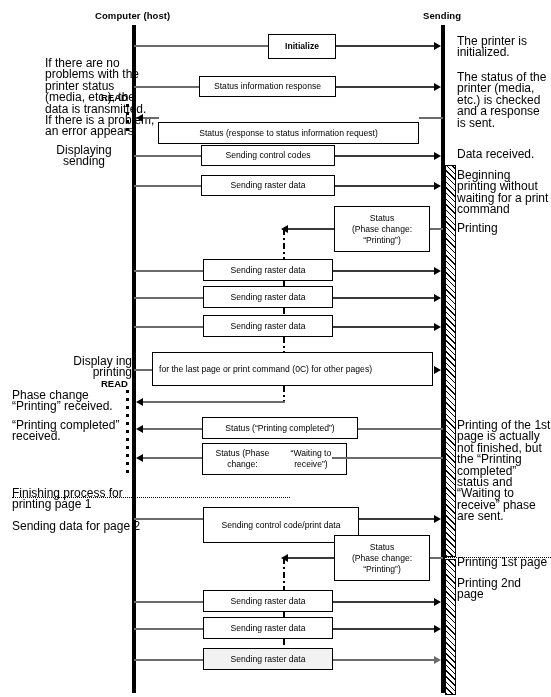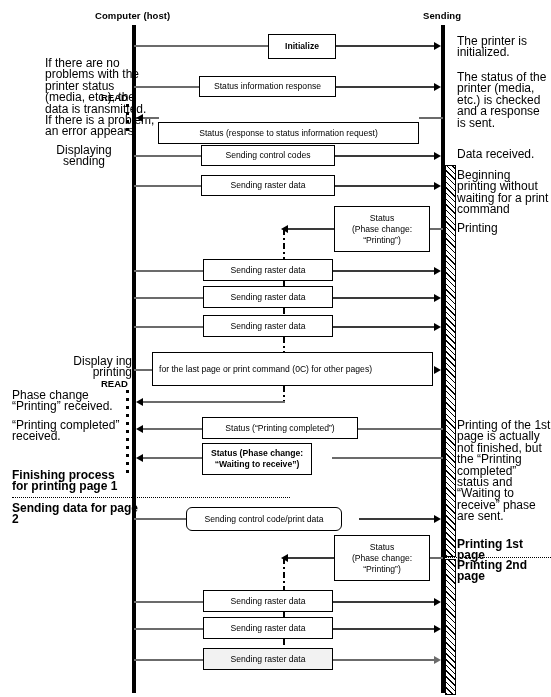--- a/index.html
+++ b/index.html
@@ -101,21 +101,21 @@
     font-size: 9.5px;
     font-weight: bold;
     white-space: nowrap;
   }
 
   
   .note {
     font-size: 12px;
     line-height: 11.4px;
   }
-  .note.b { font-weight: bold; }
+  .note.b { font-weight: normal; margin-top: 18px; }
   .note.center { text-align: center; }
 
   
   .pagedivider {
     border-top: 1.4px dotted #000000;
     height: 0;
   }
 </style>
 </head>
 <body>
@@ -221,32 +221,32 @@
   <div class="abs note" style="left:12px; top:420px; width:110px;">“Printing completed” received.</div>
   <div class="abs arrow-l" style="left:136px; top:425px;"></div>
   <div class="abs hline" style="left:143px; top:428px; width:60px;"></div>
   <div class="abs msgbox" style="left:202px; top:417px; width:156px; height:22px;">Status (“Printing completed”)</div>
   <div class="abs hline" style="left:358px; top:428px; width:85px;"></div>
 
   <div class="abs note" style="left:457px; top:420px; width:94px;">Printing of the 1st page is actually not finished, but the “Printing completed” status and “Waiting to receive” phase are sent.</div>
 
   <div class="abs arrow-l" style="left:136px; top:454px;"></div>
   <div class="abs hline" style="left:143px; top:457px; width:60px;"></div>
-  <div class="abs msgbox" style="left:202px; top:443px; width:110px; height:32px; flex-direction:column;font-weight:bold;">
+  <div class="abs msgbox" style="left:202px; top:443px; width:145px; height:32px; ">
     <span>Status (Phase change:</span>
     <span>“Waiting to receive”)</span>
   </div>
   <div class="abs hline" style="left:332px; top:457px; width:111px;"></div>
 
   <div class="abs note b" style="left:12px; top:470px; width:120px;">Finishing process for printing page 1</div>
   <div class="abs pagedivider" style="left:12px; top:497px; width:278px;"></div>
 
   <div class="abs note b" style="left:12px; top:503px; width:130px;">Sending data for page 2</div>
   <div class="abs hline" style="left:134px; top:518px; width:70px;"></div>
-  <div class="abs msgbox" style="left:186px; top:507px; width:156px; height:24px;border-radius:6px;">Sending control code/print data</div>
+  <div class="abs msgbox" style="left:203px; top:507px; width:156px; height:36px;">Sending control code/print data</div>
   <div class="abs hline dark" style="left:359px; top:518px; width:75px;"></div>
   <div class="abs arrow-r" style="left:434px; top:515px;"></div>
 
   <div class="abs msgbox" style="left:334px; top:535px; width:96px; height:46px; flex-direction:column;">
     <span>Status</span>
     <span>(Phase change:</span>
     <span>“Printing”)</span>
   </div>
   <div class="abs hline" style="left:430px; top:557px; width:13px;"></div>
   <div class="abs hline dark" style="left:288px; top:557px; width:46px;"></div>

